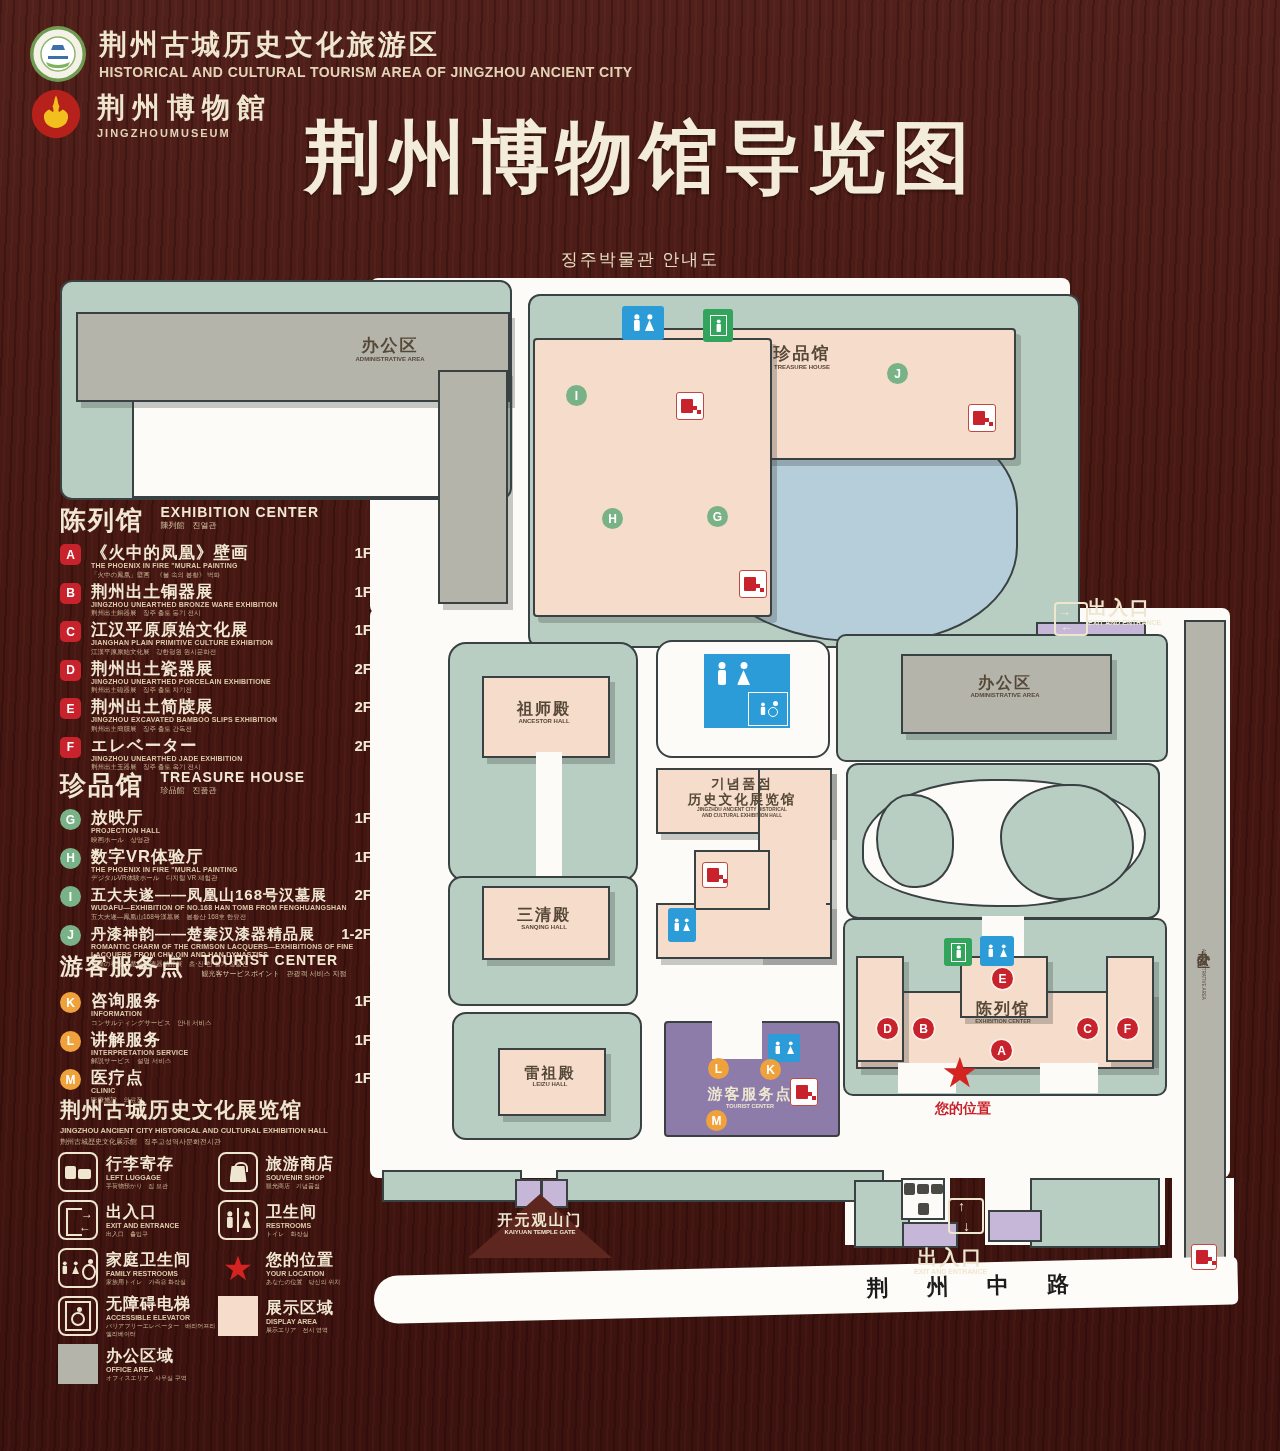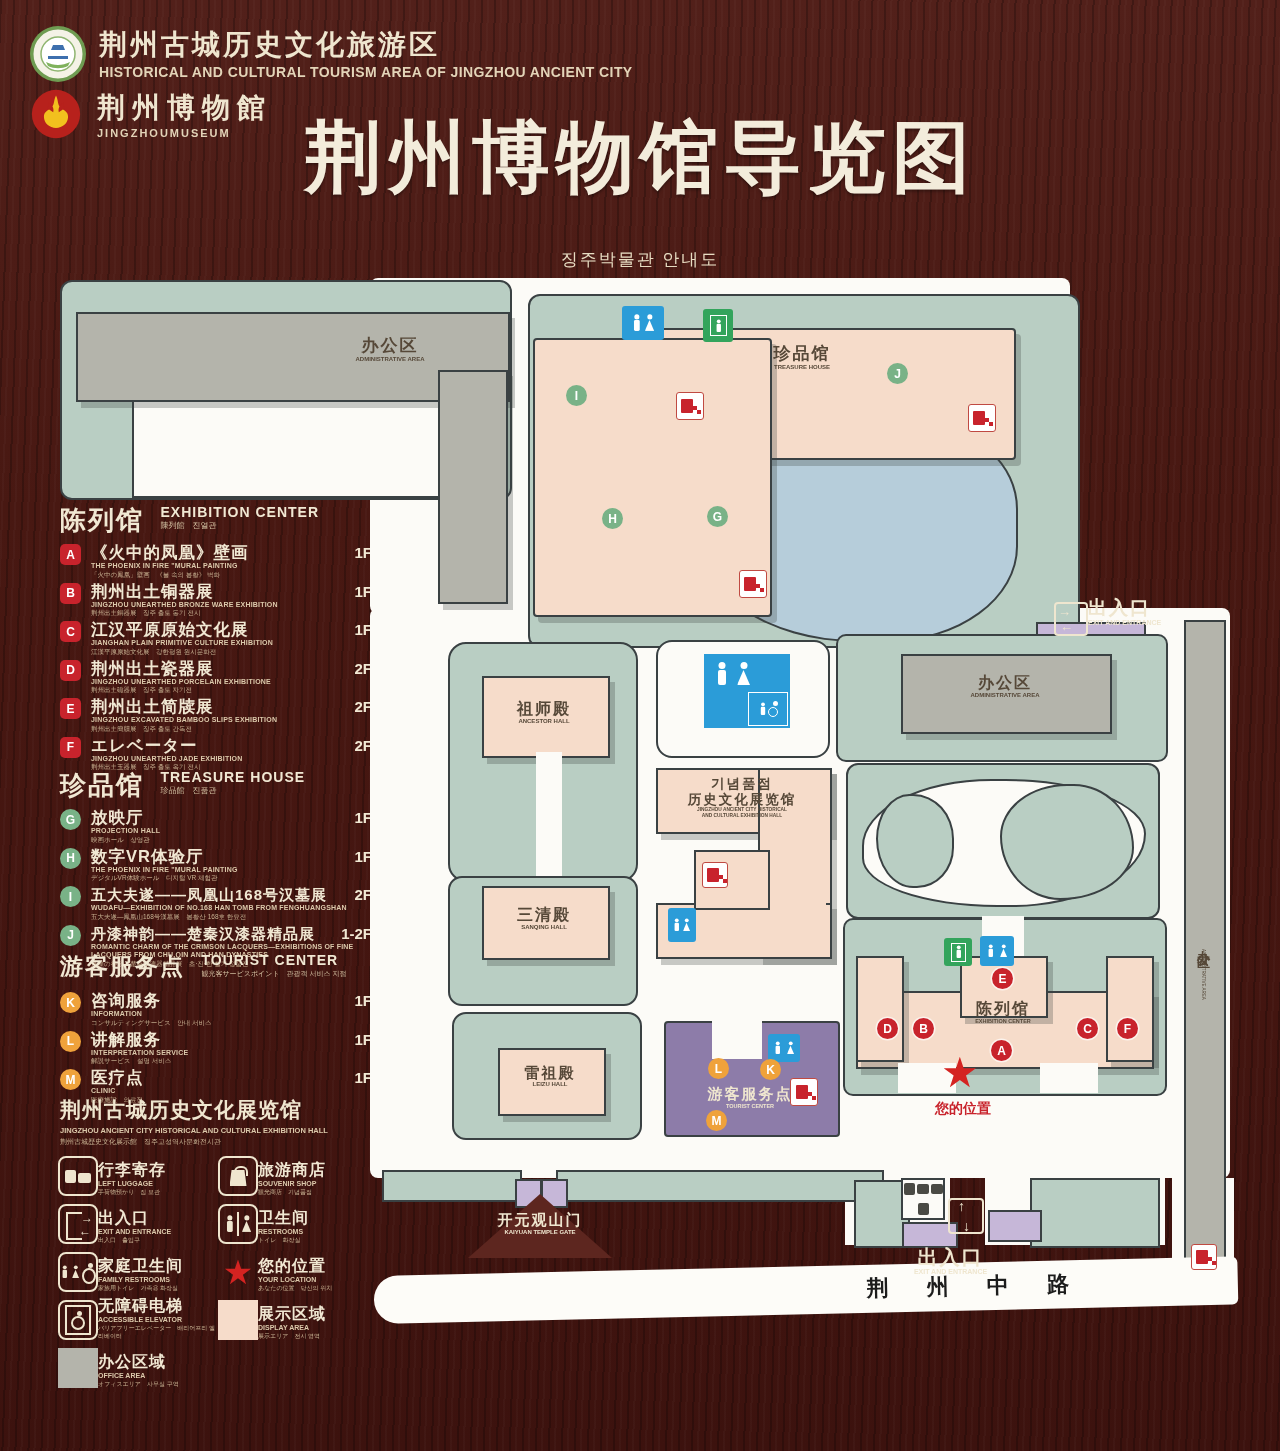--- a/index.html
+++ b/index.html
@@ -38,21 +38,21 @@
   .lmk{position:absolute;left:0;top:1px;width:21px;height:21px;display:flex;align-items:center;justify-content:center;font-size:12px;font-weight:bold;color:#fff}
   .lmk.sq{border-radius:5px;background:#c8232c}
   .lmk.cg{border-radius:50%;background:#79b287}
   .lmk.co{border-radius:50%;background:#efa23b}
   .lg-floor{position:absolute;right:0;top:1px;font-size:15px;font-weight:bold;color:#f1e8d3}
   .lg-zh{font-size:16.5px;line-height:19px;font-weight:bold;color:#f1e8d3;letter-spacing:1px;padding-right:38px;white-space:nowrap}
   .lg-en{font-size:7px;line-height:8.5px;color:#dcc9ab;font-weight:bold;letter-spacing:.2px}
   .lg-sub{font-size:6.5px;line-height:8px;color:#c8b292}
   
   .fac-grid{position:absolute;left:58px;top:1148px;width:316px;display:grid;grid-template-columns:160px 156px;grid-auto-rows:48px}
-  .fac-cell{display:flex;align-items:flex-end}
+  .fac-cell{display:flex;gap:8px;align-items:center}
   .fac-txt .zh{font-size:16px;line-height:18px;font-weight:bold;color:#f1e8d3;letter-spacing:1px;white-space:nowrap}
   .fac-txt .en{font-size:7px;line-height:9px;font-weight:bold;color:#dcc9ab}
   .fac-txt .sub{font-size:6px;line-height:8px;color:#c8b292}
   .li{width:40px;height:40px;border:2.5px solid #efe6cf;border-radius:8px;position:relative;flex:none;color:#efe6cf;display:flex;align-items:center;justify-content:center;gap:2px;box-sizing:border-box}
   .li.noborder{border:none}
   .swatch{width:40px;height:40px;flex:none}
   
   .fig{position:relative;display:inline-block;width:11px;height:24px}
   .fig::before{content:"";position:absolute;left:50%;top:0;transform:translateX(-50%);width:7px;height:7px;border-radius:50%;background:currentColor}
   .fig.m::after{content:"";position:absolute;left:50%;top:8px;transform:translateX(-50%);width:8px;height:15px;border-radius:2px;background:currentColor}

